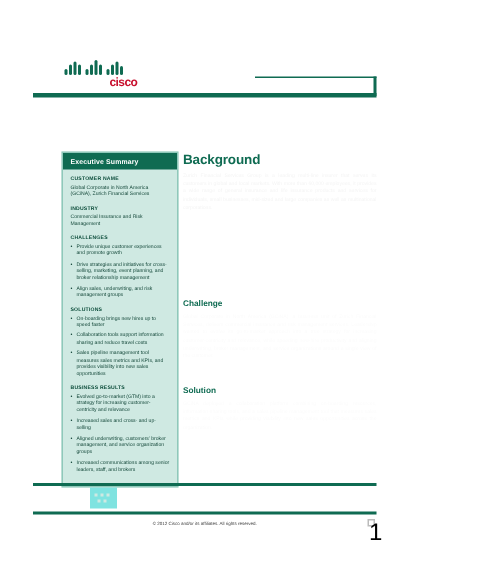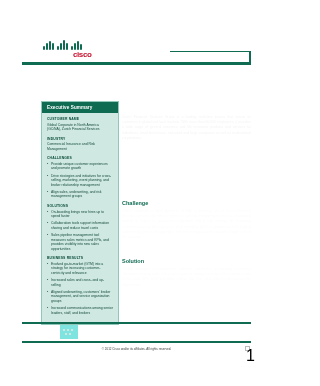--- a/index.html
+++ b/index.html
@@ -177,20 +177,21 @@
         <span style="left:37px;height:6px"></span>
       </div>
       <div class="logo-word">cisco</div>
     </div>
 
     <div class="hdr-rule-thin"></div>
     <div class="hdr-rule-right"></div>
     <div class="hdr-rule-thick"></div>
   </div>
 
+  <div class="doc-title">Background</div>
 
   <div class="doc-sub">Zurich Financial Services Group is a leading multi-line insurer that serves its customers in global and local markets. With more than 60,000 employees, it provides a wide range of general insurance and life insurance products and services for individuals, small businesses, mid-sized and large companies as well as multinational corporations.</div>
 
   <div class="sec-h" style="top:200px">Challenge</div>
   <div class="sec-b" style="top:209px">Global Corporate in North America (GCiNA), a business unit of Zurich Financial Services, delivers commercial insurance and risk management services. Leadership wanted to evolve its go-to-market approach into a true strategy for increasing customer-centricity and relevance, while speeding new-hire productivity and aligning underwriting, broker management, and service organizations around a single view of the customer.</div>
 
   <div class="sec-h" style="top:258px">Solution</div>
   <div class="sec-b" style="top:267px">GCiNA deployed a collaboration platform combining on-boarding resources, information-sharing tools, and a sales pipeline management tool that measures sales metrics and KPIs while providing visibility into new sales opportunities across the organization.</div>
 
   <div class="exec">

